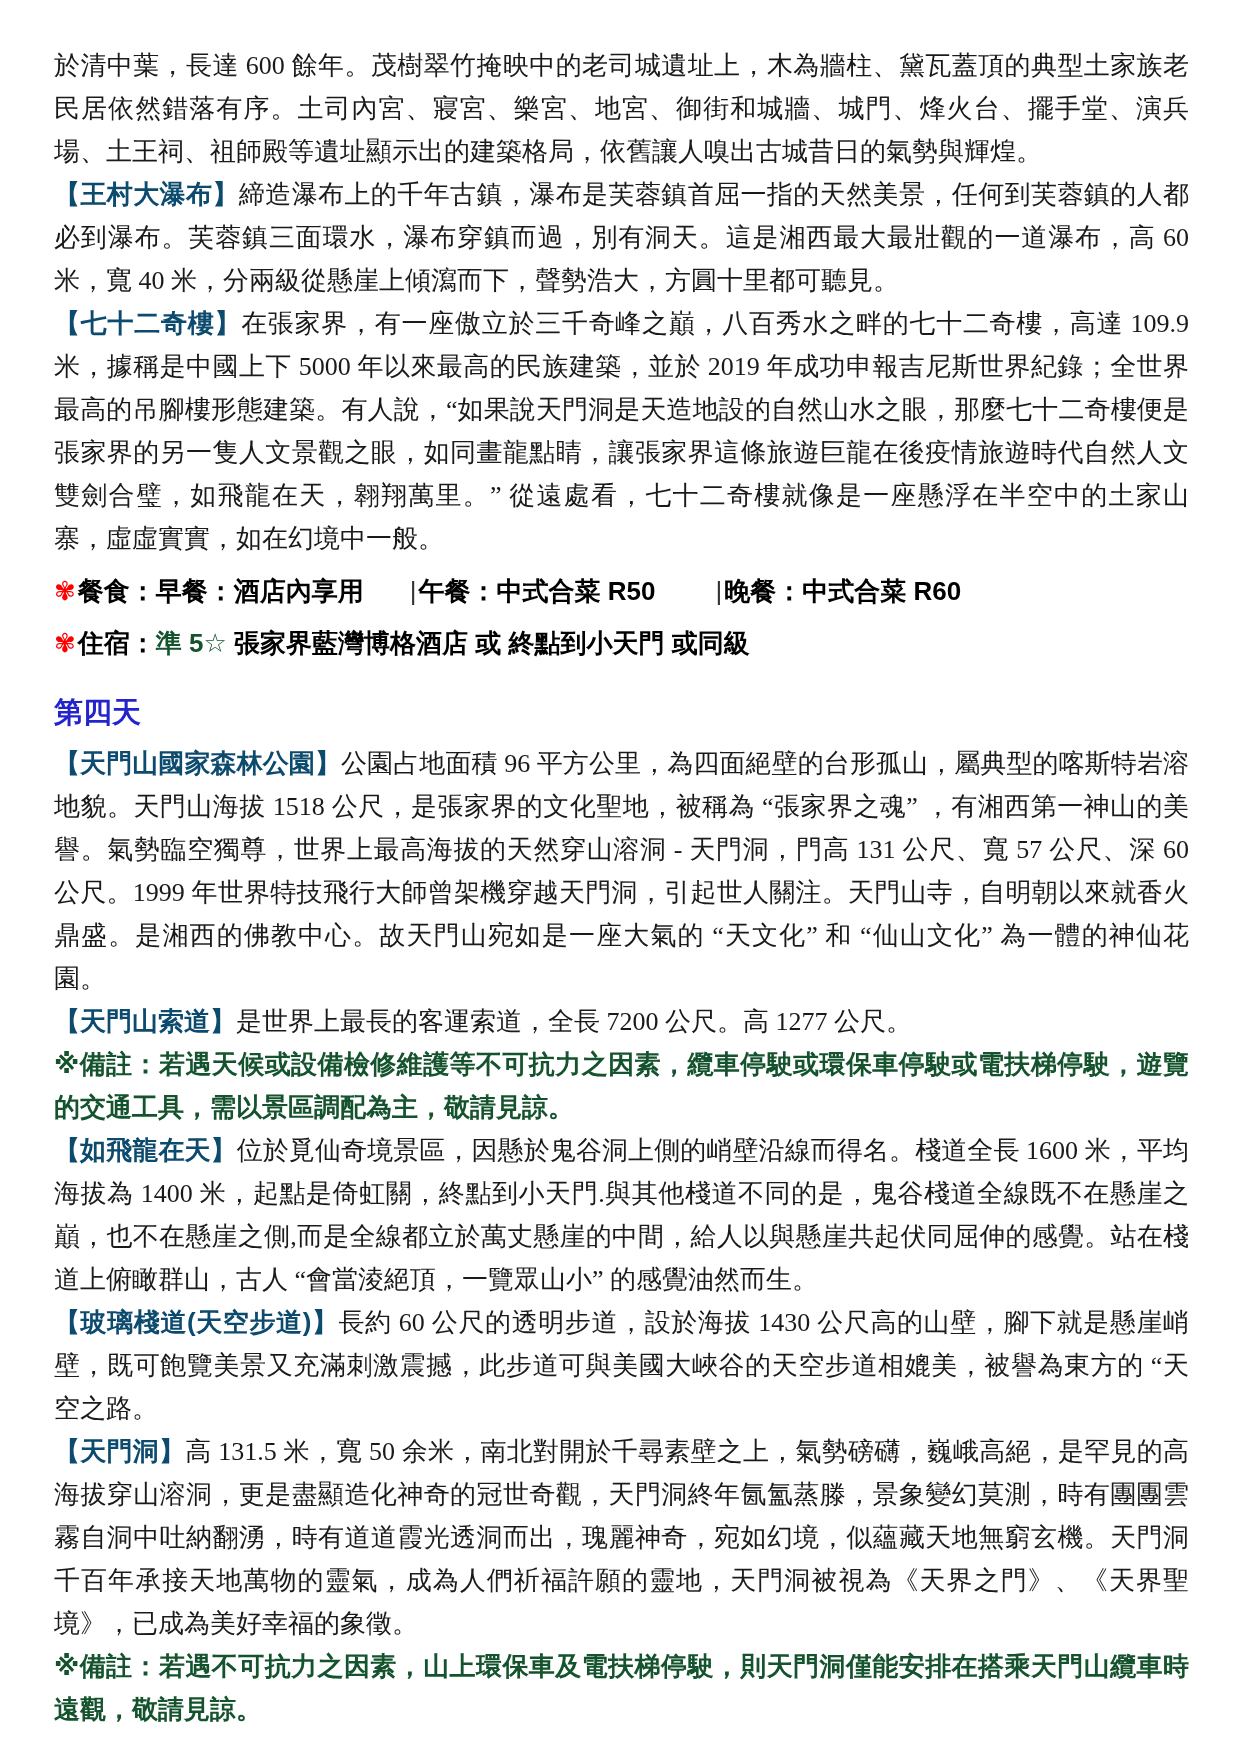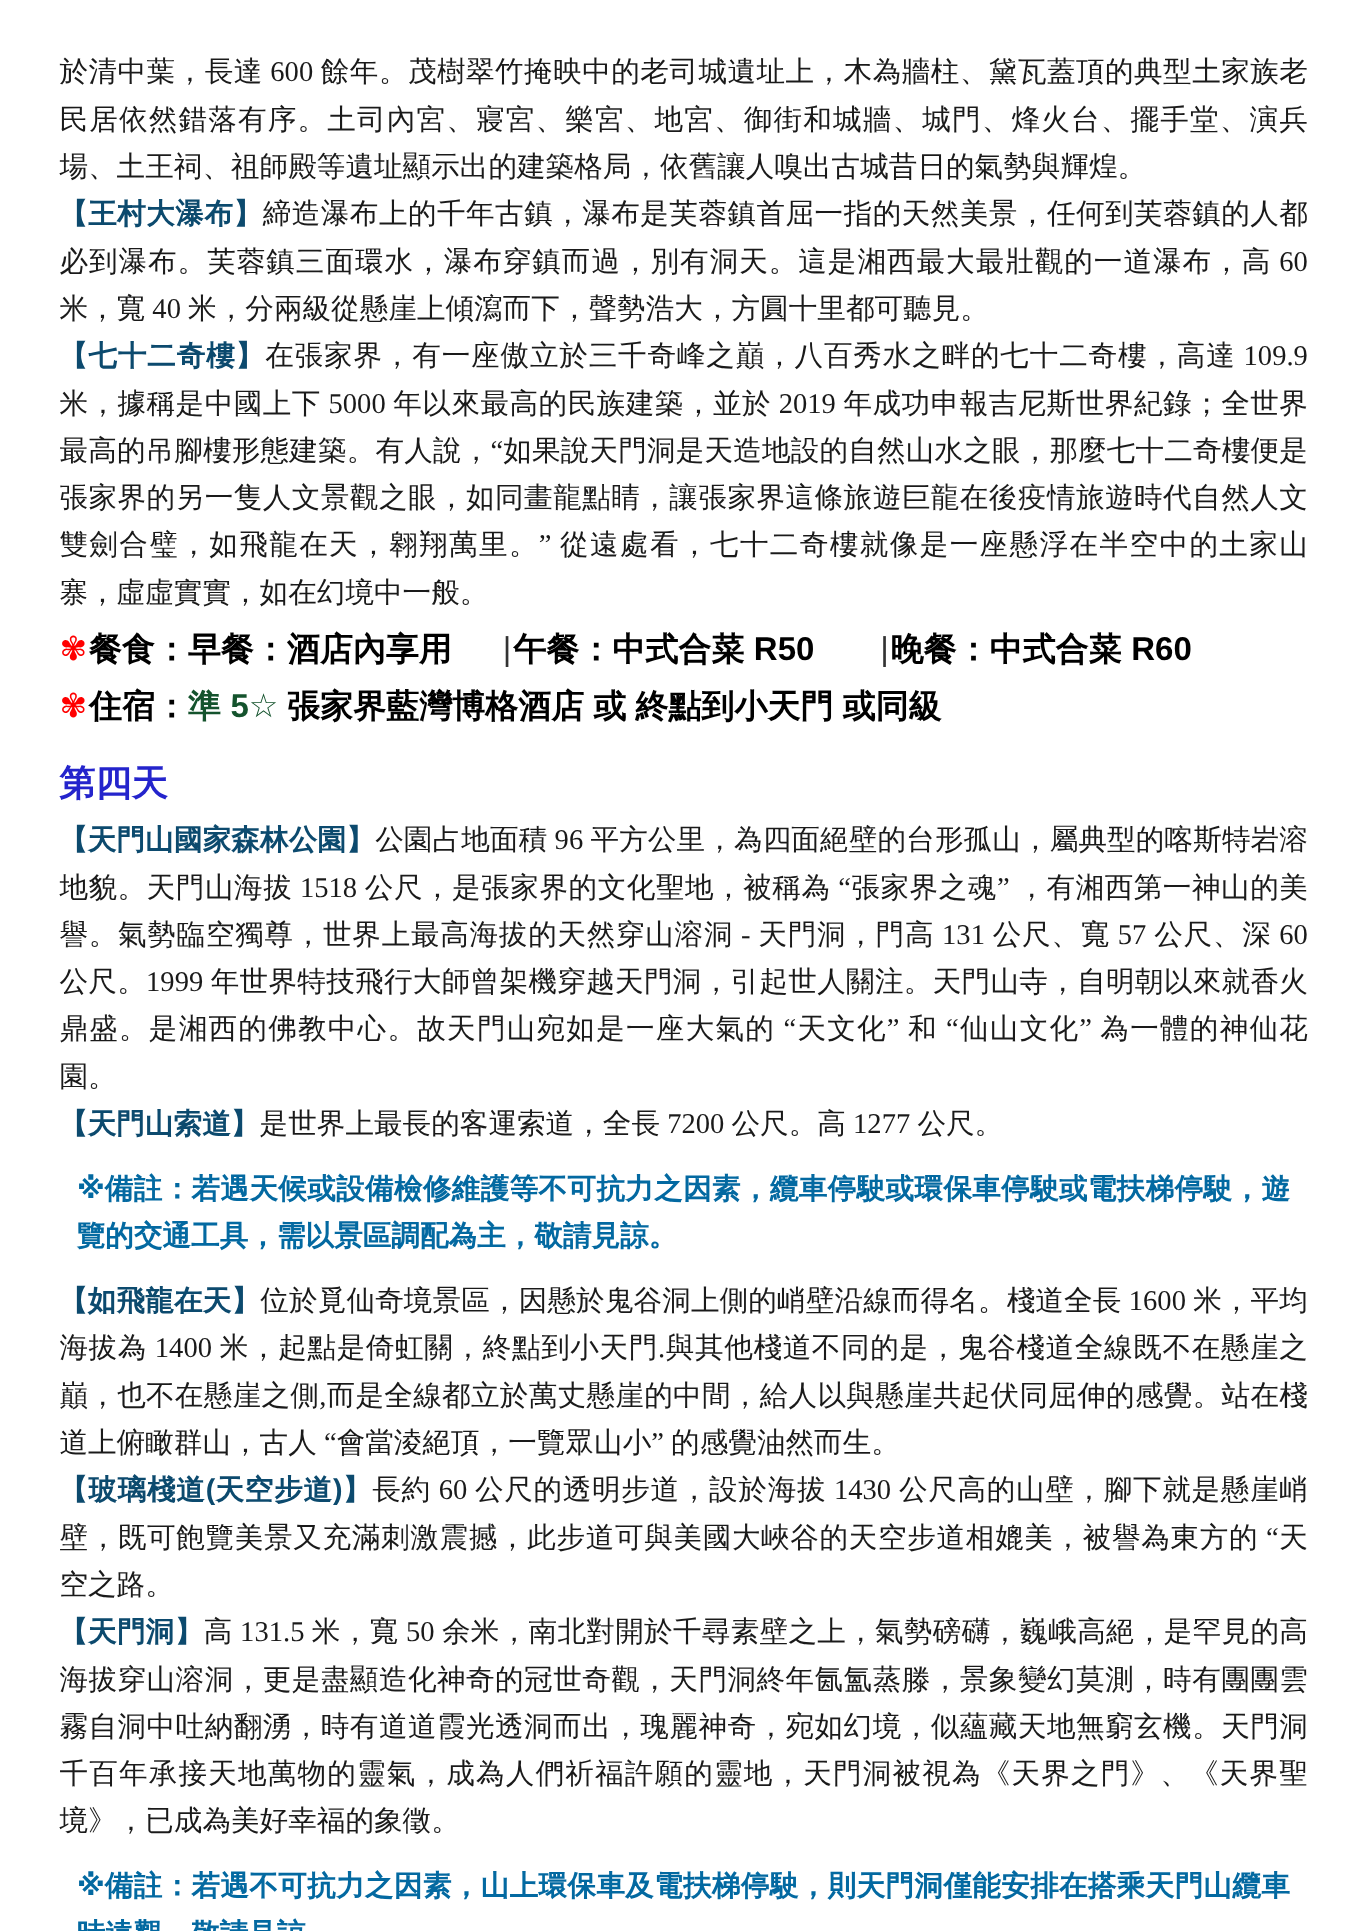--- a/index.html
+++ b/index.html
@@ -22,45 +22,45 @@
   .sec-title {
     color: #0c4a6e;
     font-weight: bold;
     font-family: "Liberation Sans", "DejaVu Sans", sans-serif;
   }
   .info-line {
     margin: 0;
     padding-top: 10px;
     font-weight: bold;
     font-family: "Liberation Sans", "DejaVu Sans", sans-serif;
-    font-size: 30px;
+    font-size: 26px;
     line-height: 42px;
     color: #000000;
     white-space: nowrap;
   }
   .flower { color: #FF0000; font-weight: normal; margin-right: 2px; }
   .pipe { font-weight: normal; color: #333; }
   .pipe-lunch  { margin-left: 46px; margin-right: 2px; }
   .pipe-dinner { margin-left: 60px; margin-right: 2px; }
   .grade-red { color: #14532d; }
   .day-header {
     display: flex;
     align-items: flex-start;
     margin: 26px 0 8px 0;
     color: #2424CC;
     font-family: "Liberation Sans", "DejaVu Sans", sans-serif;
     font-weight: bold;
-    font-size: 33px;
+    font-size: 29px;
     line-height: 44px;
   }
   .day-label { flex: 0 0 auto; margin-right: 28px; }
   .day-title { flex: 1 1 auto; }
   .note {
-    margin: 16px;
-    color: #0369a1;
+    margin: 0;
+    color: #14532d;
     font-weight: bold;
     font-family: "Liberation Sans", "DejaVu Sans", sans-serif;
     text-align: justify;
     text-justify: inter-ideograph;
     word-break: break-all;
   }
 </style>
 </head>
 <body>
 

